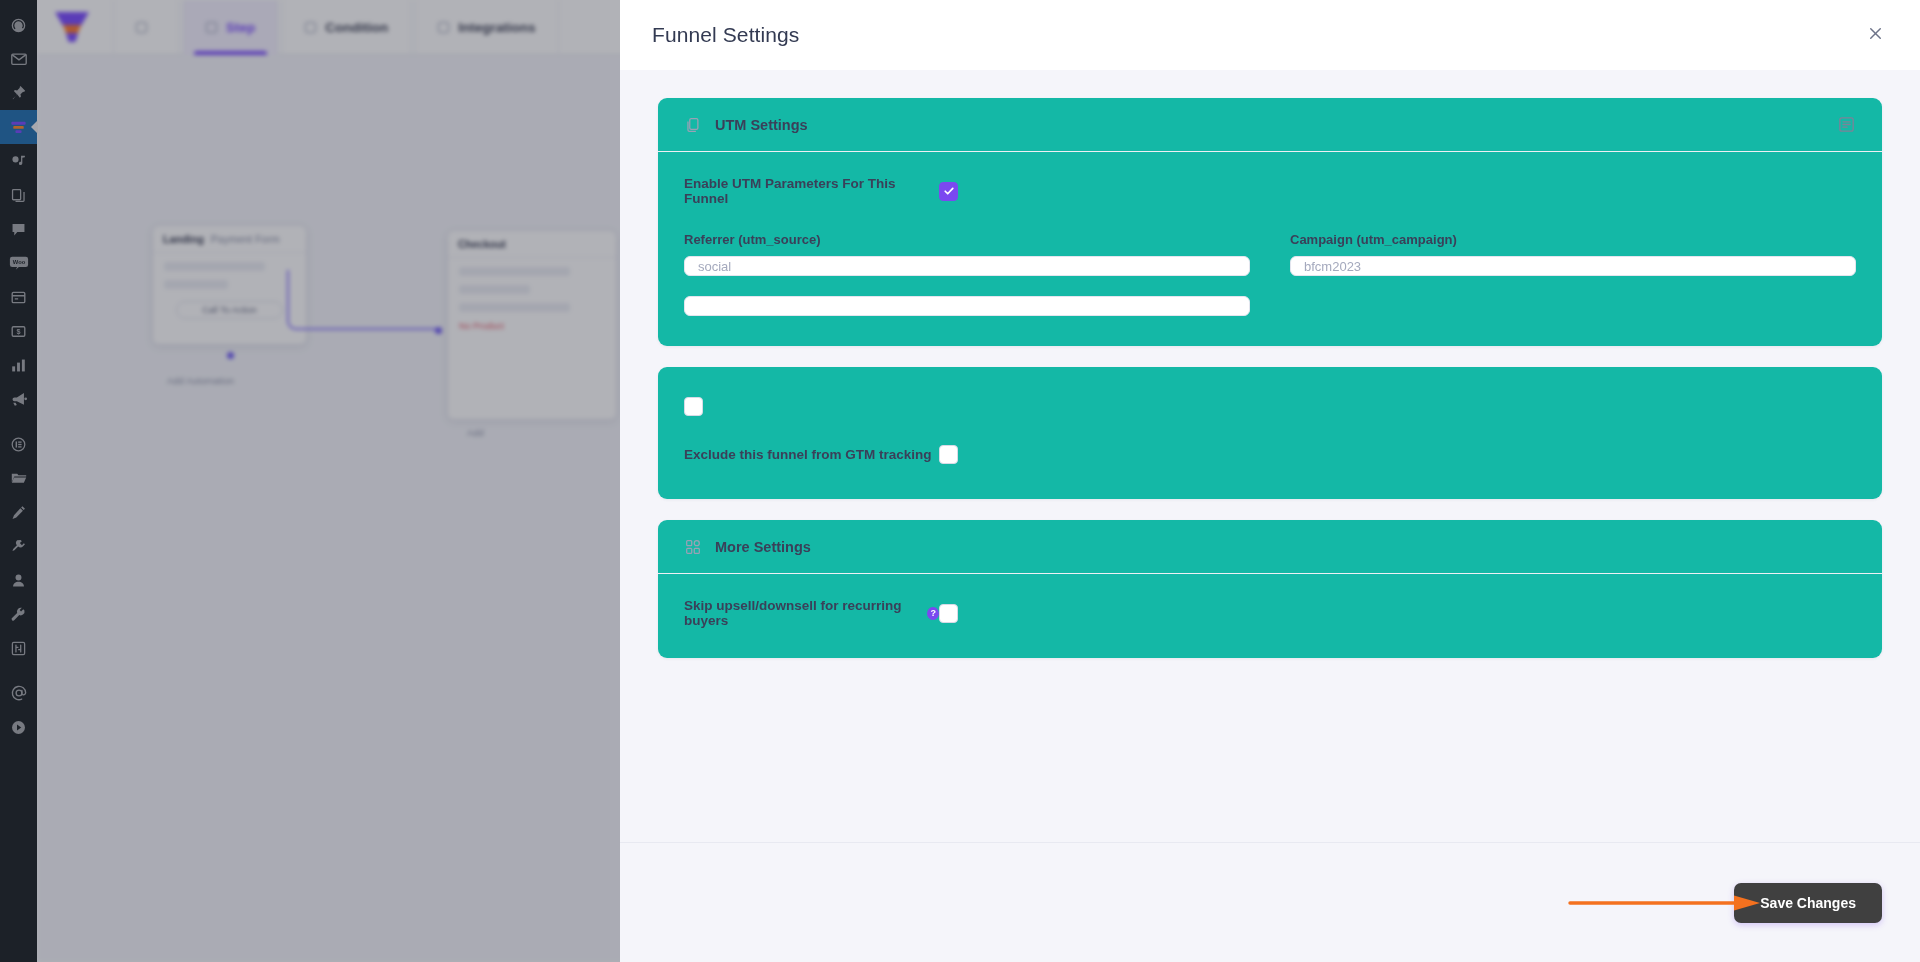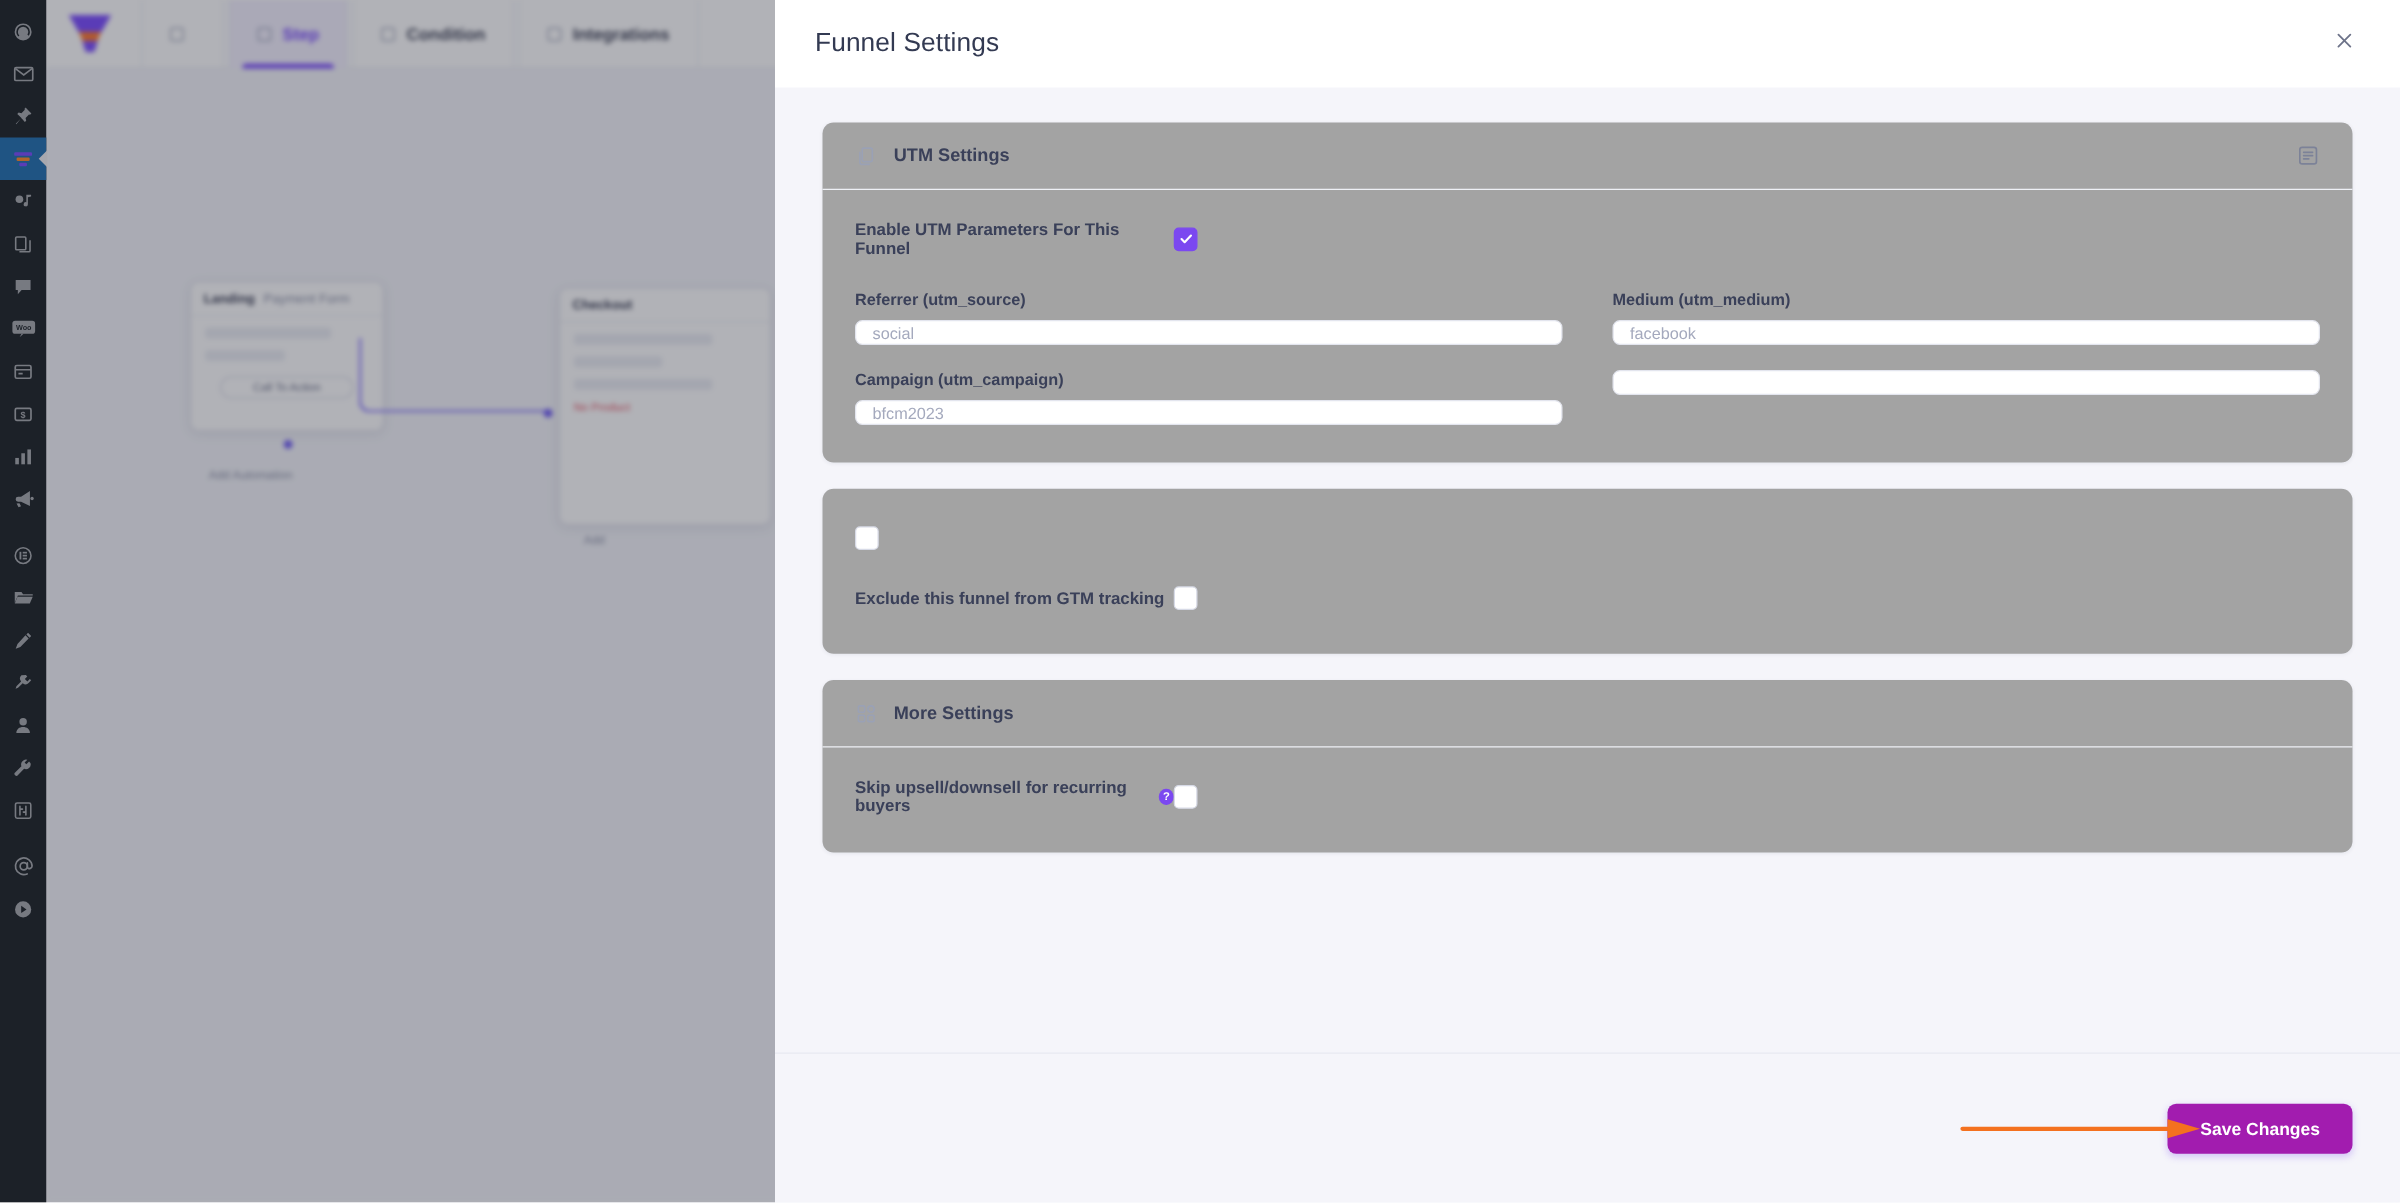--- a/index.html
+++ b/index.html
@@ -140,21 +140,21 @@
     color: #6d7389; cursor: pointer; border-radius: 6px;
   }
 
   .drawer-body {
     flex: 1 1 auto;
     overflow: hidden;
     padding: 28px 38px 0 38px;
   }
 
   .card {
-    background: #a3a3a3;
+    background: #14b8a6;
     border-radius: 9px;
     box-shadow: 0 1px 3px rgba(45,50,85,.07);
     margin-bottom: 21px;
   }
   .card-head {
     height: 54px;
     display: flex; align-items: center; gap: 13px;
     padding: 0 26px;
     border-bottom: 1px solid #eef0f5;
   }
@@ -238,21 +238,21 @@
   .drawer-foot {
     flex: 0 0 120px;
     border-top: 1px solid #e8e9f1;
     background: #f5f5fa;
     display: flex; align-items: center;
     padding: 0 38px;
     position: relative;
   }
   .save-btn {
     margin-left: auto;
-    background: #a21caf;
+    background: #404040;
     color: #fff;
     border: none;
     height: 40px;
     padding: 0 26px;
     border-radius: 7px;
     font-size: 14px; font-weight: 700;
     font-family: "Liberation Sans", sans-serif;
     cursor: pointer;
     box-shadow: 0 2px 6px rgba(123,72,240,.28);
   }
@@ -535,24 +535,20 @@
                 </svg>
             </div>
           </div>
 
           <div class="grid2">
             <div class="field">
               <label>Referrer (utm_source)</label>
               <input type="text" placeholder="social" style="">
             </div>
             <div class="field">
-              <label>Medium (utm_medium)</label>
-              <input type="text" placeholder="facebook" style="">
-            </div>
-            <div class="field">
               <label>Campaign (utm_campaign)</label>
               <input type="text" placeholder="bfcm2023" style="">
             </div>
             <div class="field">
               <input type="text" class="focused" autofocus="" placeholder="" style="">
             </div>
           </div>
 
         </div>
       </div>

